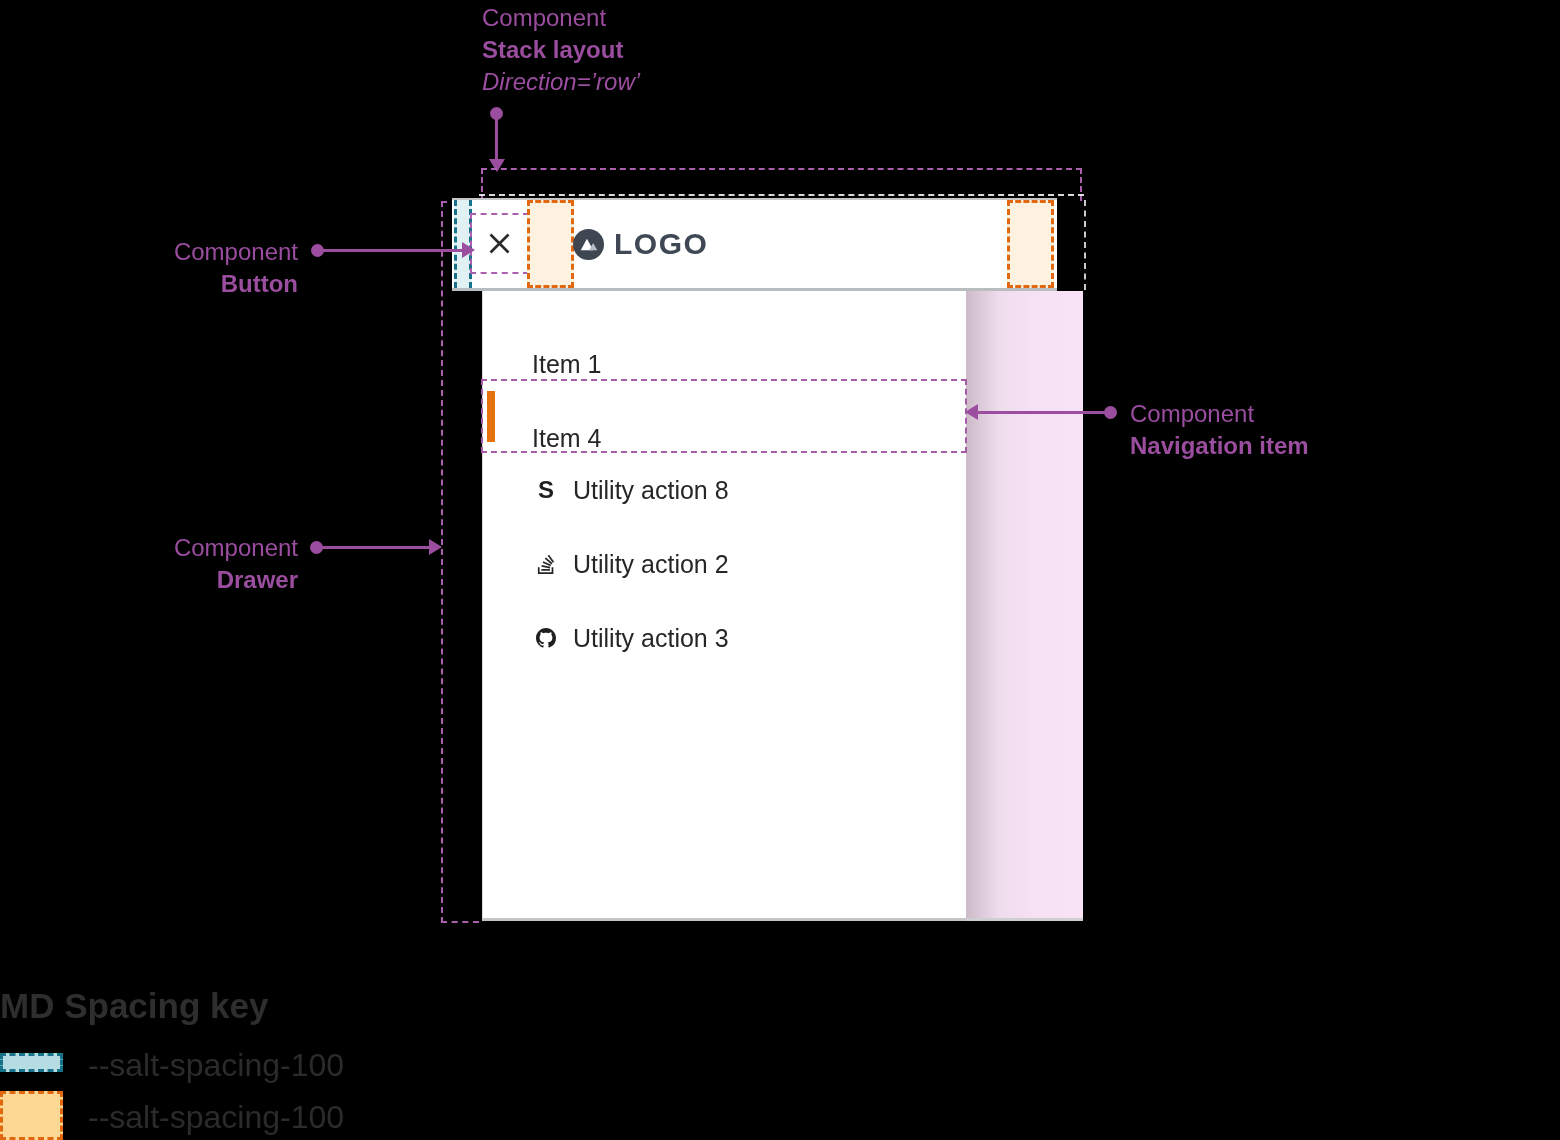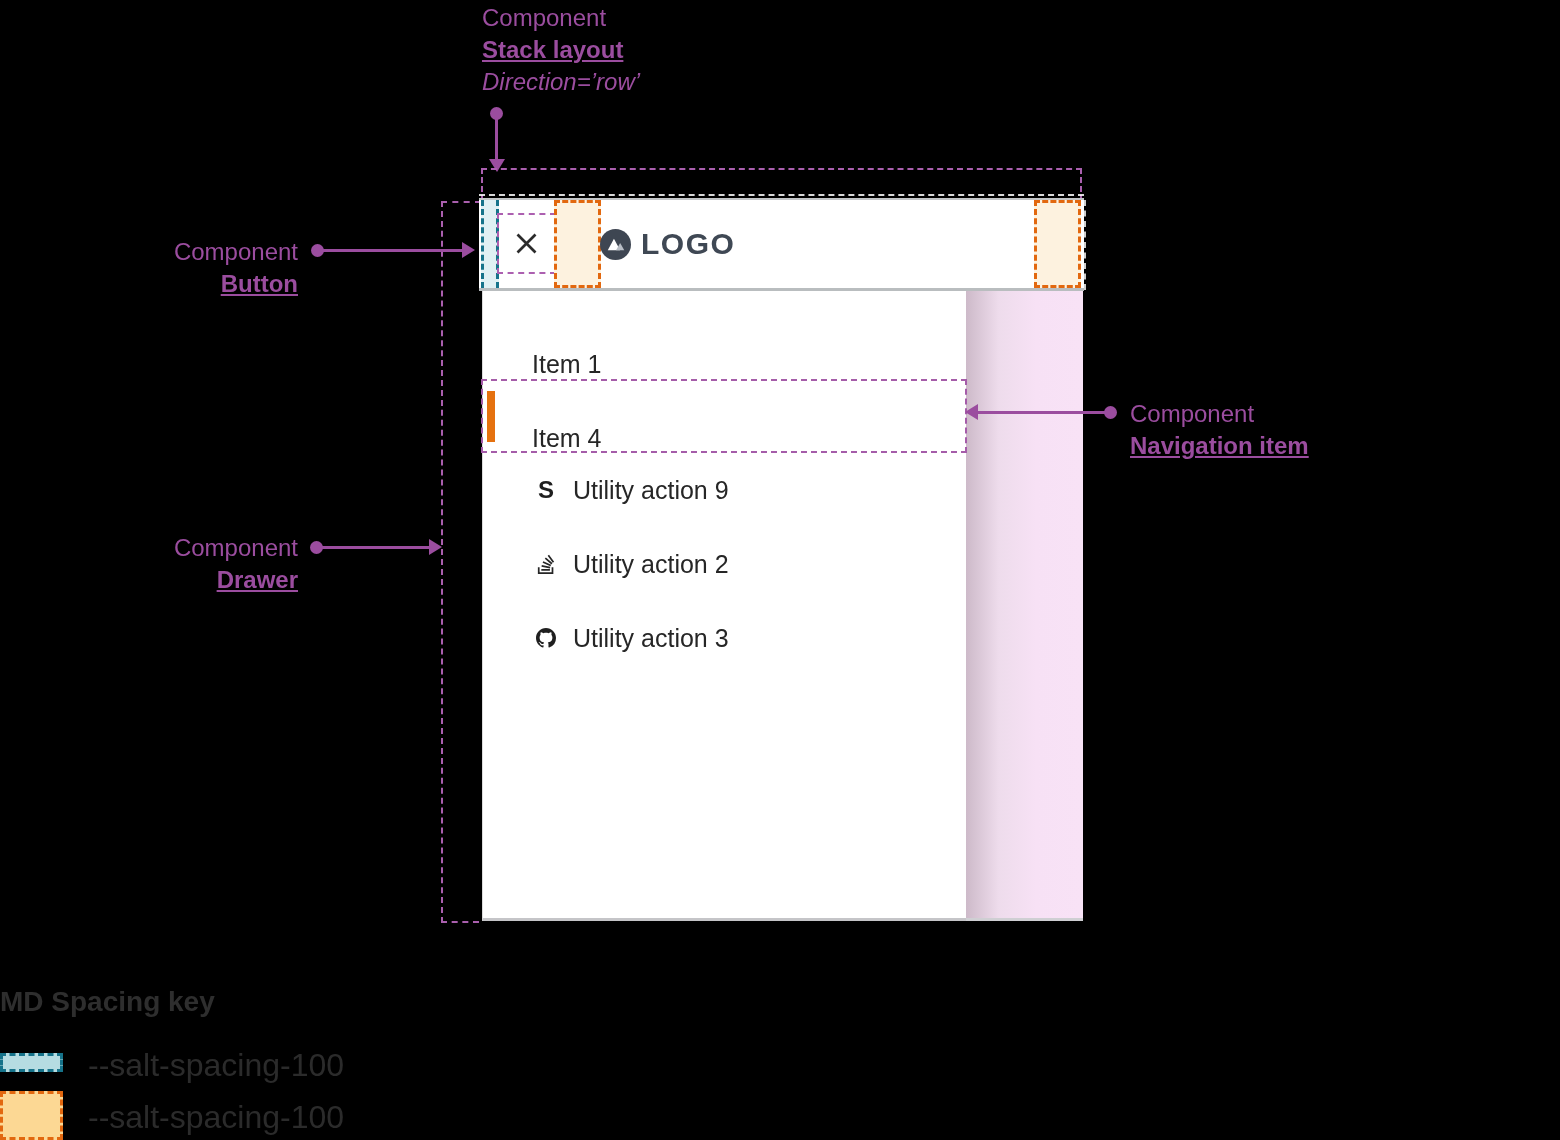--- a/index.html
+++ b/index.html
@@ -2,37 +2,37 @@
 <html style="--purpleText: #9b4d9f; --purpleDash: #aa5fae; --tealBorder: #16738a; --tealFill: #b5dce2; --orangeBorder: #e2680f; --orangeFill: #fcd894; --orangeFillLight: #fdf2df; --activeBar: #e5710f; --textDark: #262626; --logoSlate: #3e4652; --pink: #f8e2f6;"><head>
 <meta charset="utf-8">
 <style>
   html,body{margin:0;padding:0;background:#000;}
   .stage{
     position:relative;width:1560px;height:1140px;background:#000;overflow:hidden;
     font-family:"Liberation Sans","DejaVu Sans",sans-serif;
   }
   
   .ann{position:absolute;font-size:24px;line-height:32px;color:var(--purpleText);}
-  .ann .nm{font-weight:bold;text-decoration:underline;}
+  .ann .nm{font-weight:bold;}
   .ann .dt{font-style:italic;text-align:center;}
   .ann.right{text-align:right;}
   
   .dot{position:absolute;width:13px;height:13px;border-radius:50%;background:var(--purpleText);}
   .aline{position:absolute;background:var(--purpleText);}
   .ah{position:absolute;width:0;height:0;}
   .ah.down{border-left:8px solid transparent;border-right:8px solid transparent;border-top:13px solid var(--purpleText);}
   .ah.rightward{border-top:8px solid transparent;border-bottom:8px solid transparent;border-left:13px solid var(--purpleText);}
   .ah.leftward{border-top:8px solid transparent;border-bottom:8px solid transparent;border-right:13px solid var(--purpleText);}
   
   .gtop{position:absolute;border-top:2.5px dashed var(--purpleDash);}
   .gleft{position:absolute;border-left:2.5px dashed var(--purpleDash);}
   .wtop{position:absolute;border-top:2px dashed rgba(255,255,255,.85);}
   .wleft{position:absolute;border-left:2px dashed rgba(255,255,255,.8);}
   
-  .hdr{position:absolute;left:479px;top:198px;width:605px;height:93px;background:#fff;
+  .hdr{position:absolute;left:452px;top:198px;width:605px;height:93px;background:#fff;
        border-top:2px solid #c3c6c8;border-bottom:3px solid #b9bdbf;box-sizing:border-box;}
   .tealStrip{position:absolute;left:2px;top:0;bottom:0;width:12px;background:rgba(181,220,226,.42);
        border-left:3px dashed var(--tealBorder);border-right:3px dashed var(--tealBorder);}
   .btnGuide{position:absolute;left:18px;top:13px;width:59px;height:61px;border:2.5px dashed #ac5fb0;
        display:flex;align-items:center;justify-content:center;box-sizing:border-box;}
   .orangeBox{position:absolute;top:0;bottom:0;width:47px;background:var(--orangeFillLight);
        border:3px dashed var(--orangeBorder);box-sizing:border-box;}
   .logoWrap{position:absolute;left:121px;top:0;bottom:0;display:flex;align-items:center;gap:10px;}
   .logoTxt{font-size:30px;font-weight:bold;letter-spacing:1.5px;color:#3f4854;}
   
@@ -41,21 +41,21 @@
   .navRow{height:74px;display:flex;align-items:flex-end;padding-left:49px;font-size:25px;color:var(--textDark);}
   .utilRow{height:74px;display:flex;align-items:center;padding-left:51px;gap:15px;font-size:25px;color:var(--textDark);}
   .utilIcon{width:24px;height:24px;display:flex;align-items:center;justify-content:center;color:#262626;}
   .sGlyph{font-size:24px;font-weight:600;color:#1f1f1f;}
   .pinkCol{position:absolute;left:966px;top:291px;width:117px;height:630px;box-sizing:border-box;
        background:linear-gradient(to right,#cdbac9 0%,#eedcec 28%,#f7e1f5 60%,#f8e2f6 100%);
        border-bottom:3px solid #cfcfd3;}
   .navHi{position:absolute;left:481px;top:379px;width:486px;height:74px;border:2.5px dashed #a55ca9;box-sizing:border-box;}
   .activeBar{position:absolute;left:4px;top:10px;width:8px;height:51px;background:var(--activeBar);}
   
-  .legTitle{position:absolute;left:0;top:986px;font-size:28px;font-weight:bold;color:#2e2e2e;}
+  .legTitle{position:absolute;left:0;top:986px;font-size:35px;font-weight:bold;color:#2e2e2e;}
   .swatch{position:absolute;box-sizing:border-box;}
   .sw100{left:0;top:1053px;width:63px;height:19px;background:var(--tealFill);border:3px dashed var(--tealBorder);}
   .sw300{left:0;top:1091px;width:63px;height:49px;background:var(--orangeFill);border:3px dashed var(--orangeBorder);}
   .legLabel{position:absolute;left:88px;font-size:32px;color:#2b2b2b;line-height:28px;}
 </style>
 </head>
 <body>
 
 <div class="stage">
 
@@ -107,21 +107,21 @@
         <span>Item 1</span>
       </div>
     <div class="navRow">
         <span>Item 4</span>
       </div>
 
     <div class="utilRow">
       <span class="utilIcon">
           <span class="sGlyph">S</span>
         </span>
-      <span>Utility action 9</span>
+      <span>Utility action 8</span>
     </div>
     <div class="utilRow">
       <span class="utilIcon">
         <svg width="23" height="23" viewBox="0 0 24 24" fill="#262626">
           <path d="M17.36 20.2v-5.38h1.79V22H3v-7.18h1.8v5.38h12.56M6.77 14.32l.37-1.76 8.79 1.85-.37 1.76-8.79-1.85m1.16-4.21l.76-1.61 8.14 3.78-.76 1.62-8.14-3.79m2.26-3.99l1.15-1.38 6.9 5.76-1.15 1.37-6.9-5.75m4.45-4.25L20 9.08l-1.44 1.07-5.36-7.21 1.44-1.07M6.59 18.41v-1.8h8.98v1.8H6.59z"></path>
         </svg>
       </span>
       <span>Utility action 2</span>
     </div>
     <div class="utilRow">

